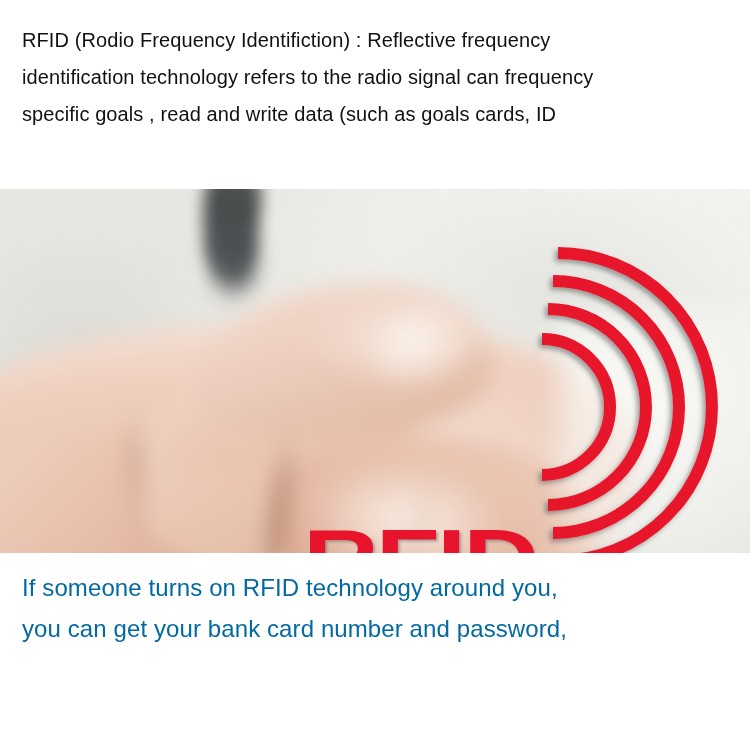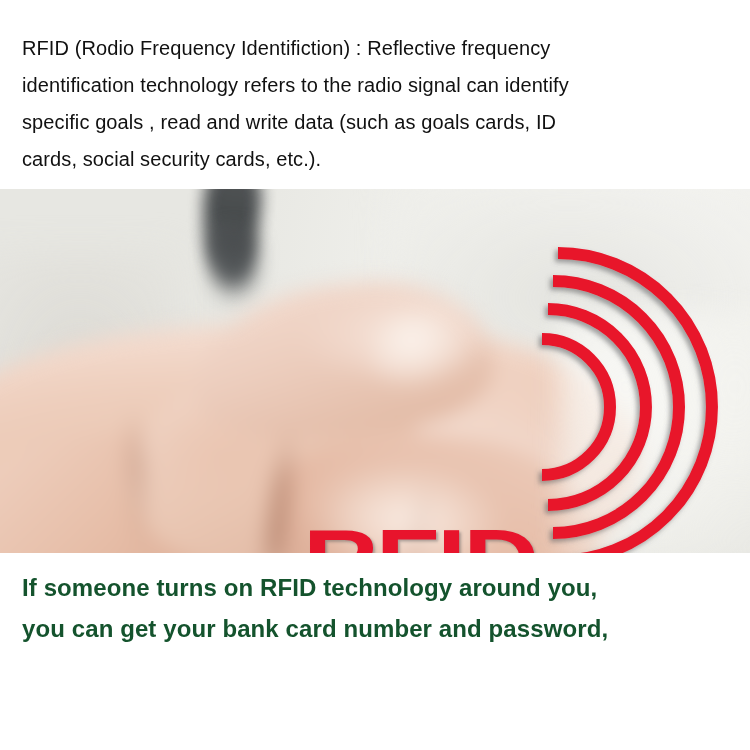--- a/index.html
+++ b/index.html
@@ -18,21 +18,21 @@
     width: 750px;
     height: 750px;
     background: #ffffff;
     overflow: hidden;
   }
 
   
   .text-block-top {
     position: absolute;
     left: 0;
-    top: 8px;
+    top: 0;
     width: 670px;
     height: 189px;
     background: #ffffff;
     box-sizing: border-box;
     padding: 22px 18px 16px 22px;
   }
   .text-block-top .para-line {
     font-size: 20px;
     line-height: 37px;
     color: #111111;
@@ -274,36 +274,34 @@
     top: 553px;
     width: 750px;
     height: 197px;
     background: #ffffff;
     box-sizing: border-box;
     padding: 14px 18px 0 22px;
   }
   .text-block-bottom .para-line {
     font-size: 24px;
     line-height: 41px;
-    color: #14532d;
+    color: #0369a1;
     letter-spacing: 0.1px;
     white-space: nowrap;
-    font-weight: bold;
   }
 </style>
 </head>
 <body>
 
 <div id="page">
 
   <div class="text-block-top">
     <div class="para-line">RFID (Rodio Frequency Identifiction) : Reflective frequency</div>
-    <div class="para-line">identification technology refers to the radio signal can identify</div>
+    <div class="para-line">identification technology refers to the radio signal can frequency</div>
     <div class="para-line">specific goals ,  read and write data (such as goals cards, ID</div>
-    <div class="para-line">cards, social security cards, etc.).</div>
   </div>
 
   <div class="photo-panel">
     <div class="photo-bg-base"></div>
     <div class="photo-bg-right"></div>
     <div class="photo-shoulder"></div>
     <div class="photo-dark-shape"></div>
     <div class="photo-dark-shape2"></div>
 
     <div class="hand">

